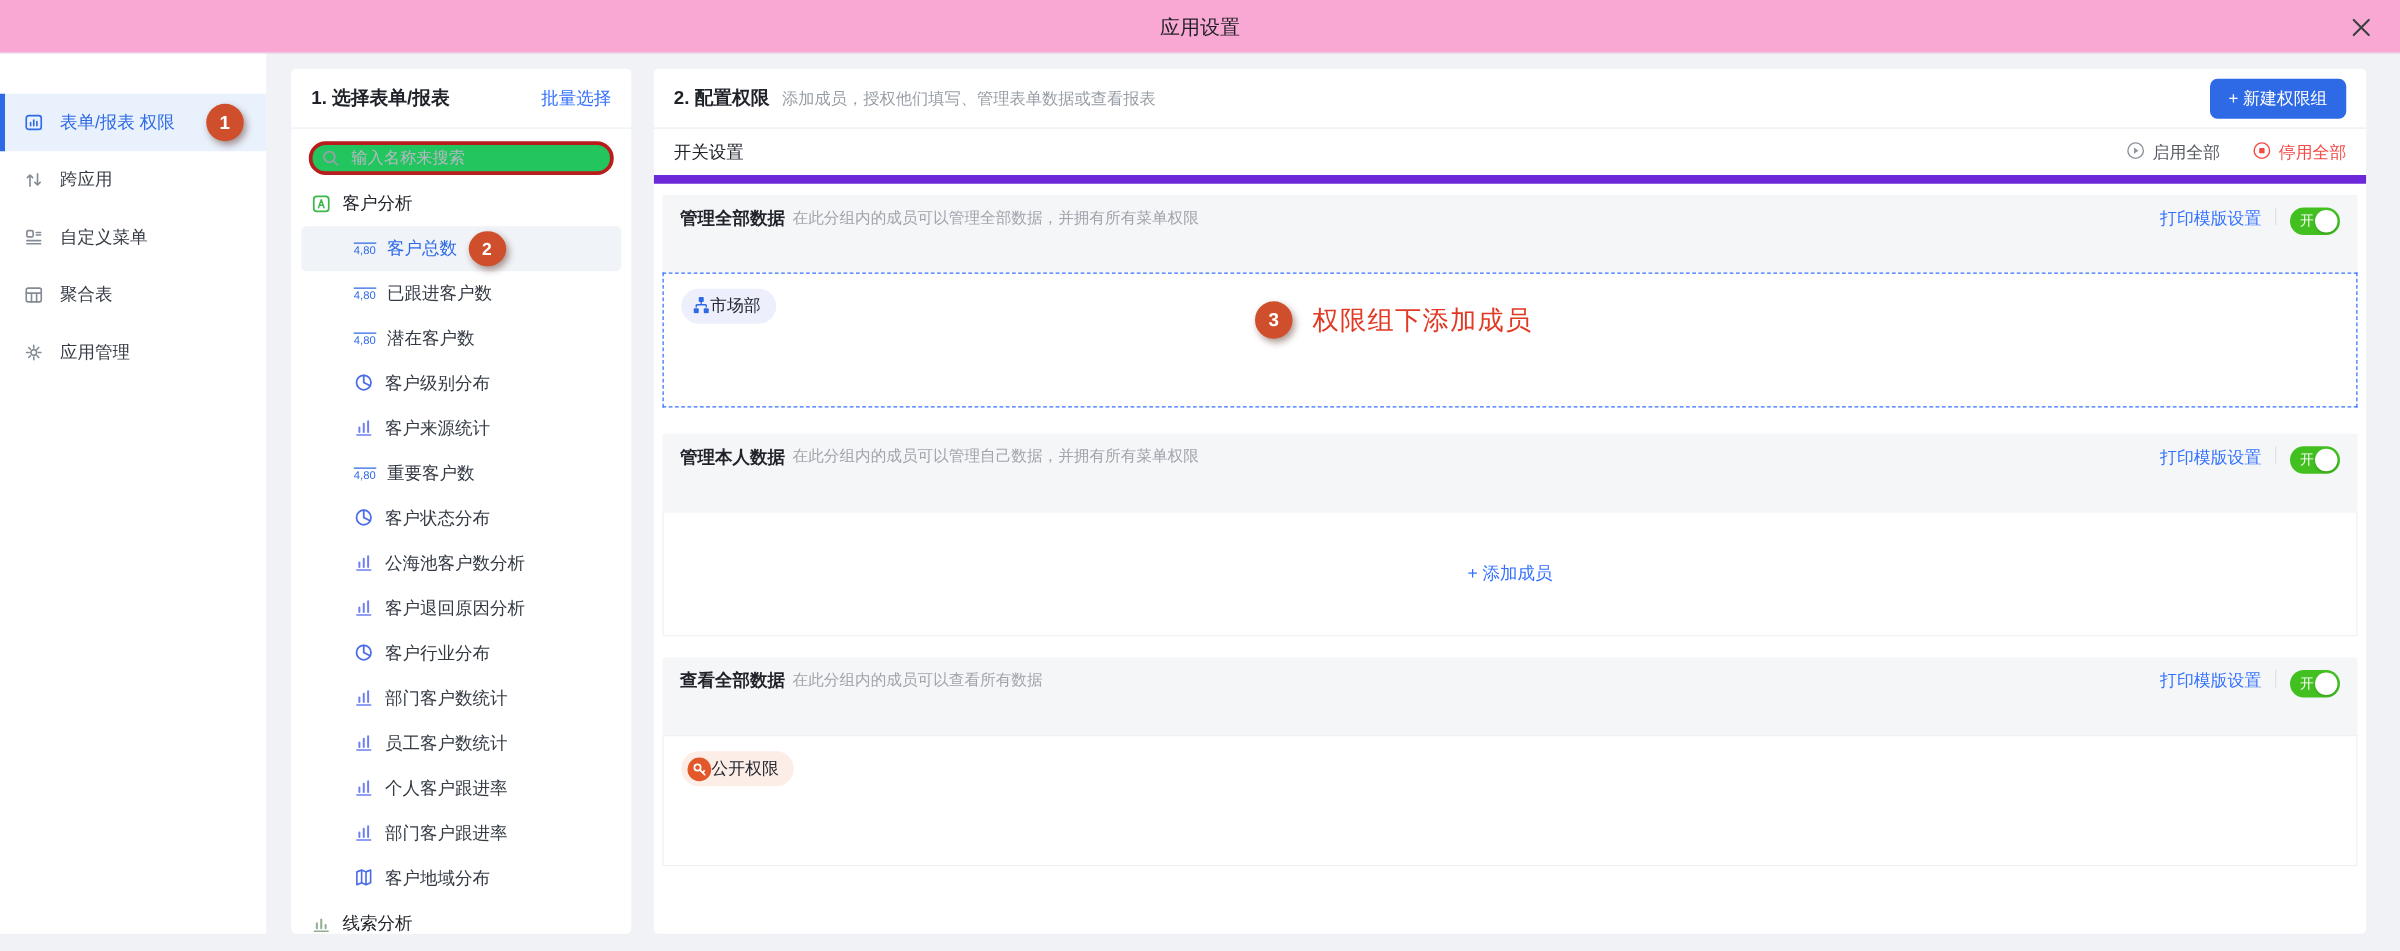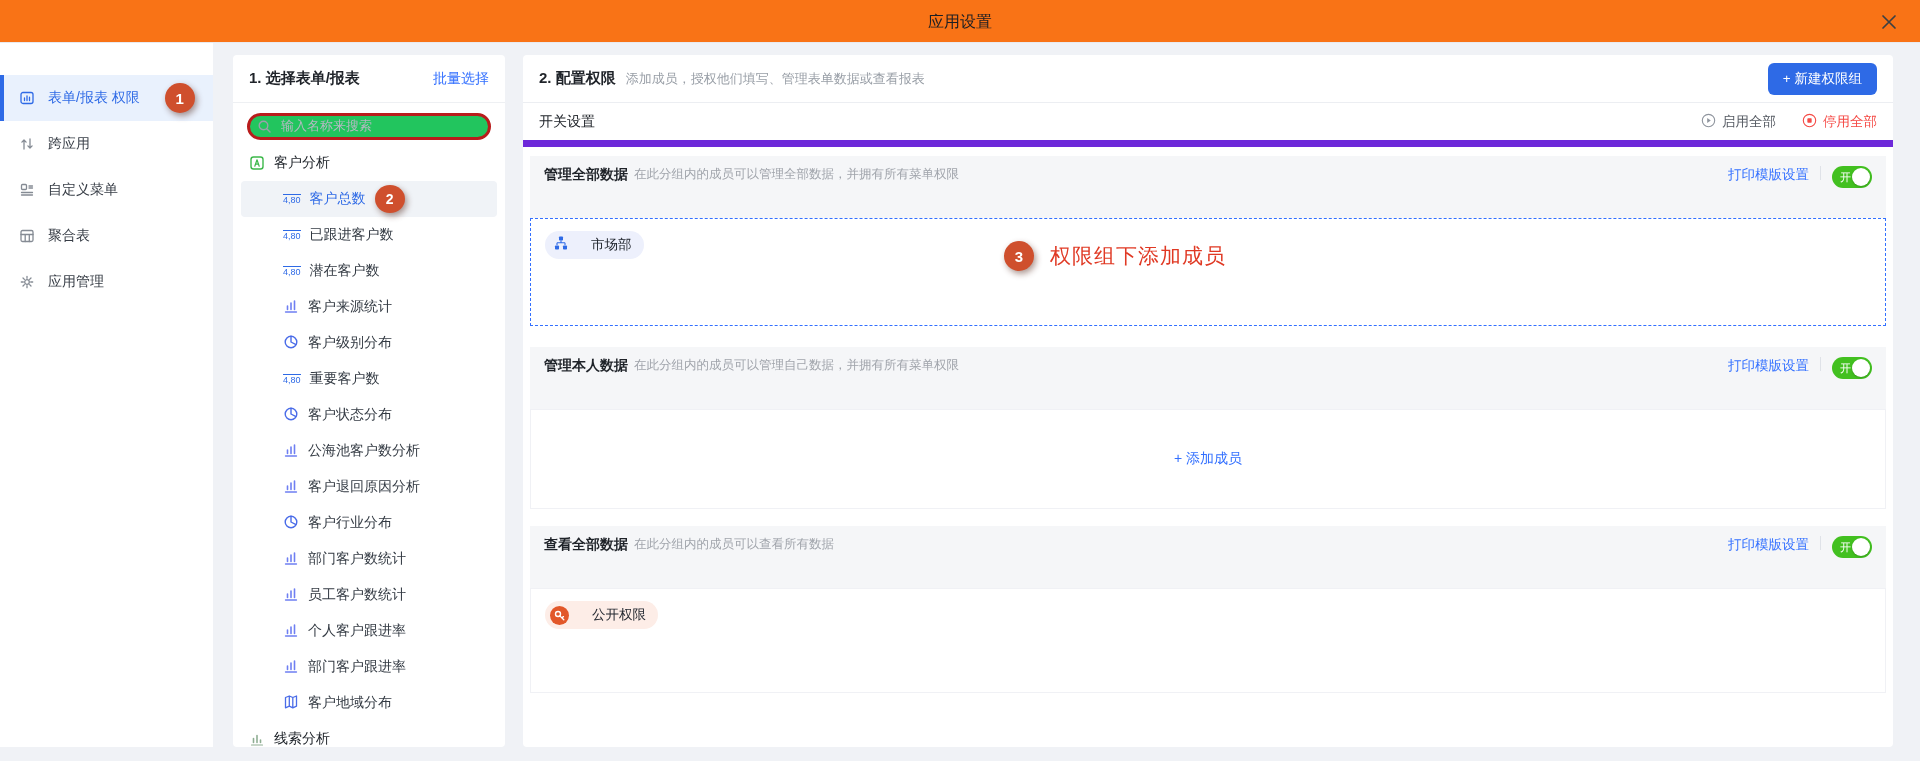--- a/index.html
+++ b/index.html
@@ -4,21 +4,21 @@
 <style>
   * { margin:0; padding:0; box-sizing:border-box; }
   html,body { width:1920px; height:761px; }
   body {
     font-family:"Liberation Sans","DejaVu Sans",sans-serif;
     background:#f0f2f6; color:#20252b; font-size:14px;
     position:relative; overflow:hidden;
   }
   
   .titlebar { position:absolute; left:0; top:0; width:1920px; height:43px;
-    background:#f97316; border-bottom:1px solid #e8eaef; }
+    background:#f9a8d4; border-bottom:1px solid #e8eaef; }
   .titlebar .title { position:absolute; left:0; right:0; top:12px; text-align:center;
     font-size:16px; font-weight:500; color:#1c1f24; }
   .close-btn { position:absolute; right:22px; top:13px; width:18px; height:18px; cursor:pointer; }
   .close-btn svg { display:block; }
 
   
   .sidebar { position:absolute; left:0; top:43px; width:213px; height:704px; background:#fff; }
   .side-item { position:relative; height:46px; display:flex; align-items:center;
     padding-left:19px; gap:13px; color:#363c45; cursor:pointer; }
   .side-item .s-ic { width:16px; height:16px; flex:0 0 16px; }
@@ -91,22 +91,22 @@
   .gh-divider { width:1px; height:14px; background:#dfe2e8; margin:0 11px; }
   .toggle { position:relative; width:40px; height:22px; border-radius:11px; background:#42c020; cursor:pointer; }
   .toggle .t-label { position:absolute; left:8px; top:4px; color:#fff; font-size:11px; line-height:14px; }
   .toggle .t-knob { position:absolute; right:2px; top:2px; width:18px; height:18px; border-radius:50%;
     background:#fff; box-shadow:0 1px 2px rgba(0,0,0,.2); }
   .member-area { position:relative; background:#fff; padding:12px 14px; }
   .member-area.dashed { border:1px dashed #3370ff; height:108px; }
   .member-area.plain { border:1px solid #f0f1f5; }
   .member-area.center { height:100px; display:flex; align-items:center; justify-content:center; }
   .member-area.g3a { height:105px; }
-  .tag { display:inline-flex; align-items:center; gap:23px; height:28px; padding:0 12px 0 9px;
-    border-radius:15px; font-size:13.5px; color:#232830; cursor:default;font-family:Liberation Mono, monospace; }
+  .tag { display:inline-flex; align-items:center; gap:0; height:28px; padding:0 12px 0 9px;
+    border-radius:15px; font-size:13.5px; color:#232830; cursor:default; }
   .tag.blue { background:#edf0fc; }
   .tag.orange { background:#fdede7; padding-left:5px; }
   .key-circle { width:19px; height:19px; border-radius:50%; background:#e2582a;
     display:flex; align-items:center; justify-content:center; }
   .add-member { display:flex; align-items:center; gap:5px; font-size:14px; }
 </style>
 </head>
 <body>
 
 <div class="titlebar">
@@ -212,39 +212,39 @@
         <span class="ic ic-metric">4,80</span>
 
         <span class="form-row-label">潜在客户数</span>
 
       </div>
 
       <div class="form-row">
 
         <span class="ic">
           <svg width="16" height="16" viewBox="0 0 16 16">
-            <path d="M2.5 14h11" stroke="#6e7ff2" stroke-width="1.3" stroke-linecap="round"></path>
-            <path d="M4.5 11.5V8 M8 11.5V5 M11.5 11.5V3" stroke="#6e7ff2" stroke-width="1.6" stroke-linecap="round"></path>
-          </svg>
-        </span>
-
-        <span class="form-row-label">客户来源统计</span>
-
-      </div>
-
-      <div class="form-row">
-
-        <span class="ic">
-          <svg width="16" height="16" viewBox="0 0 16 16">
             <circle cx="8" cy="8" r="5.8" fill="none" stroke="#4a6ce8" stroke-width="1.4"></circle>
             <path d="M8 8V2.2 M8 8l5 2.6" stroke="#4a6ce8" stroke-width="1.4" stroke-linecap="round"></path>
           </svg>
         </span>
 
         <span class="form-row-label">客户级别分布</span>
+
+      </div>
+
+      <div class="form-row">
+
+        <span class="ic">
+          <svg width="16" height="16" viewBox="0 0 16 16">
+            <path d="M2.5 14h11" stroke="#6e7ff2" stroke-width="1.3" stroke-linecap="round"></path>
+            <path d="M4.5 11.5V8 M8 11.5V5 M11.5 11.5V3" stroke="#6e7ff2" stroke-width="1.6" stroke-linecap="round"></path>
+          </svg>
+        </span>
+
+        <span class="form-row-label">客户来源统计</span>
 
       </div>
 
       <div class="form-row">
         <span class="ic ic-metric">4,80</span>
 
         <span class="form-row-label">重要客户数</span>
 
       </div>
 

